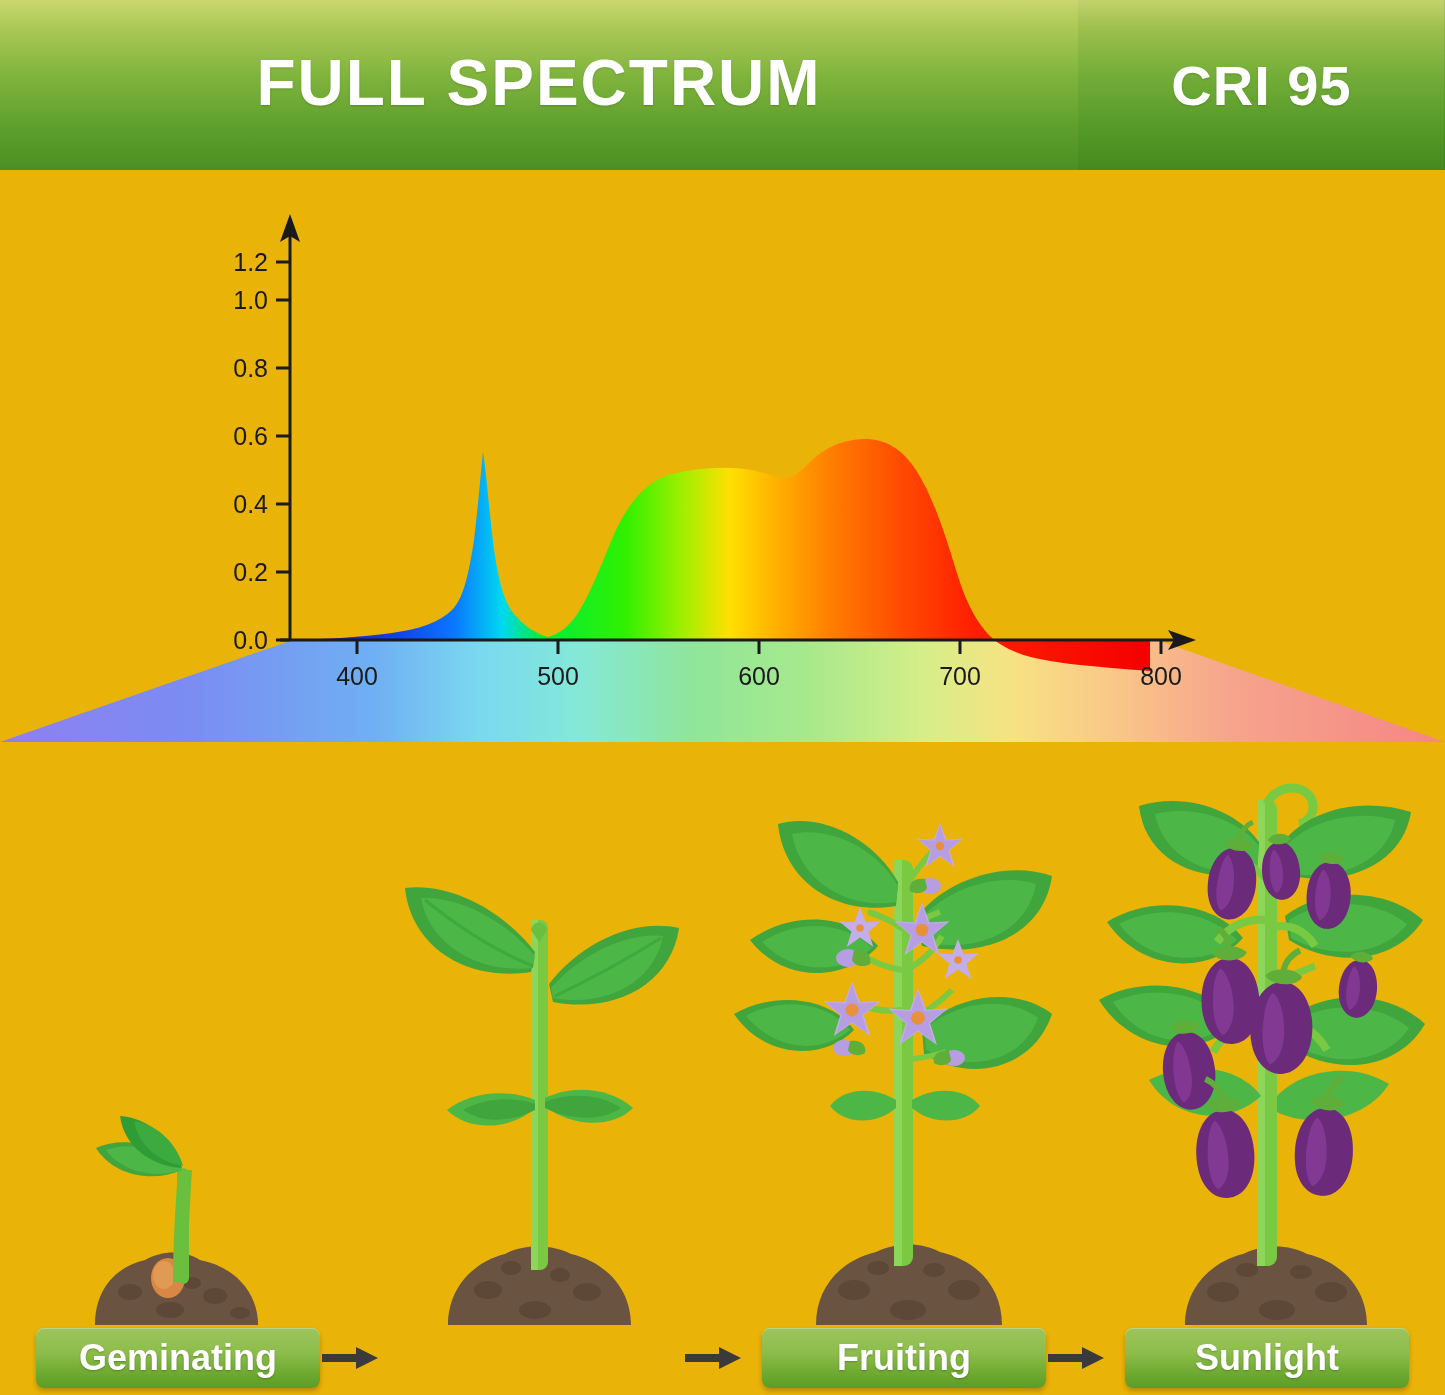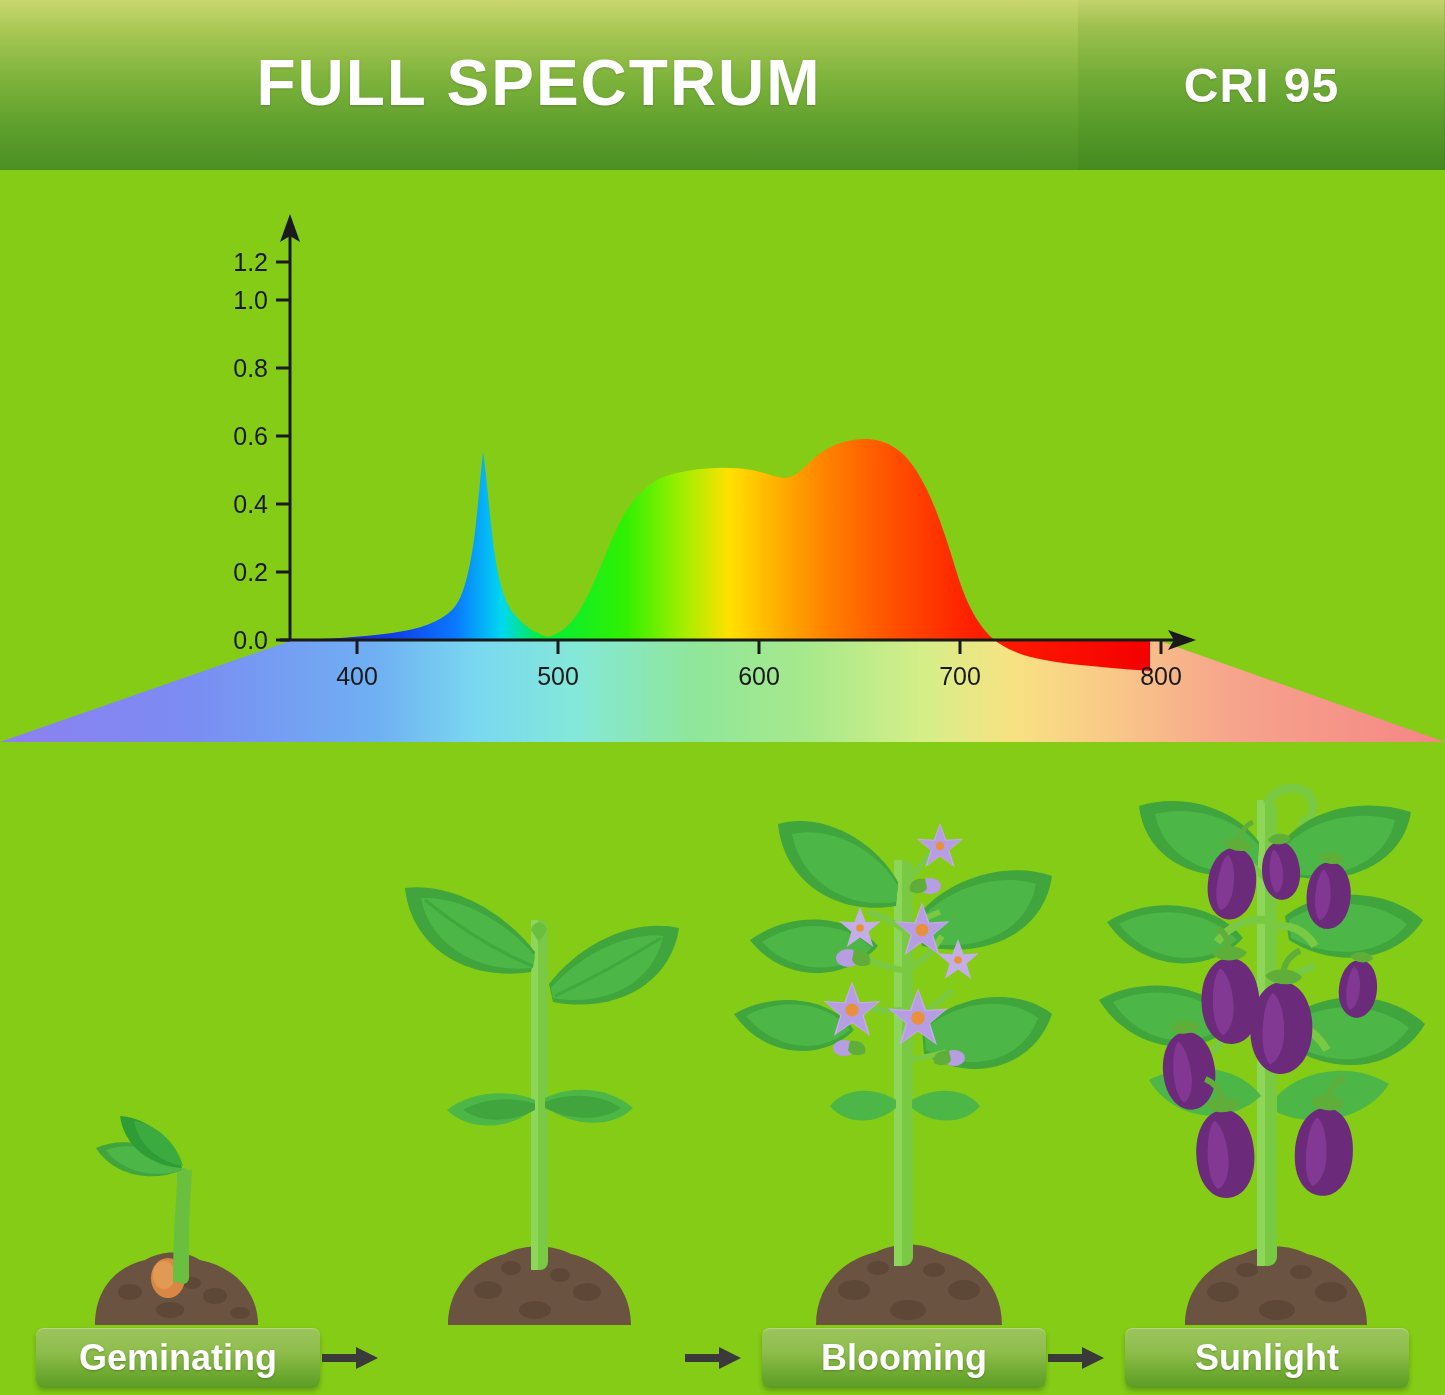--- a/index.html
+++ b/index.html
@@ -7,21 +7,21 @@
     padding: 0;
     background: #ffffff;
   }
   body {
     font-family: "Liberation Sans", sans-serif;
   }
   #page {
     position: relative;
     width: 1445px;
     height: 1395px;
-    background: #84cc16;
+    background: #eab308;
     overflow: hidden;
   }
 
   
   #header-banner {
     position: absolute;
     left: 0;
     top: 0;
     width: 1445px;
     height: 170px;
@@ -67,21 +67,21 @@
   }
   #cri-badge {
     position: absolute;
     left: 1078px;
     top: 0;
     width: 367px;
     height: 170px;
     display: flex;
     align-items: center;
     justify-content: center;
-    font-size: 48px;
+    font-size: 56px;
     font-weight: bold;
     color: #ffffff;
     letter-spacing: 1px;
     text-shadow: 0 1px 2px rgba(0,0,0,0.18);
   }
 
   
   #chart-area {
     position: absolute;
     left: 0;
@@ -414,21 +414,21 @@
           <g transform="translate(118,278)">
             <ellipse cx="0" cy="0" rx="11" ry="8" fill="#b79de2"></ellipse>
             <path d="M 6,-7 C 17,-9 23,-2 21,5 C 15,9 6,7 4,2 Z" fill="#5fae3a"></path>
           </g>
           <g transform="translate(228,288)">
             <ellipse cx="0" cy="0" rx="11" ry="8" fill="#b79de2"></ellipse>
             <path d="M -5,-7 C -16,-9 -22,-2 -20,5 C -14,9 -5,7 -3,2 Z" fill="#5fae3a"></path>
           </g>
         </g>
       </svg>
-      <div class="stage-button">Blooming</div>
+      <div class="stage-button">Fruiting</div>
       <svg class="stage-arrow" style="left:322px;" viewBox="0 0 58 26">
         <path d="M 0,9 L 34,9 L 34,2 L 56,13 L 34,24 L 34,17 L 0,17 Z" fill="#3a3a3a"></path>
       </svg>
     </div>
 
     <div class="stage-col" style="left:1089px;">
       <svg class="stage-art" viewBox="0 0 354 555">
 
         <path d="M 96,555 C 96,518 122,492 154,484 C 174,474 200,474 218,484 C 252,492 278,518 278,555 Z" fill="#6b5341"></path>
         <ellipse cx="134" cy="522" rx="16" ry="10" fill="#5d4737"></ellipse>

